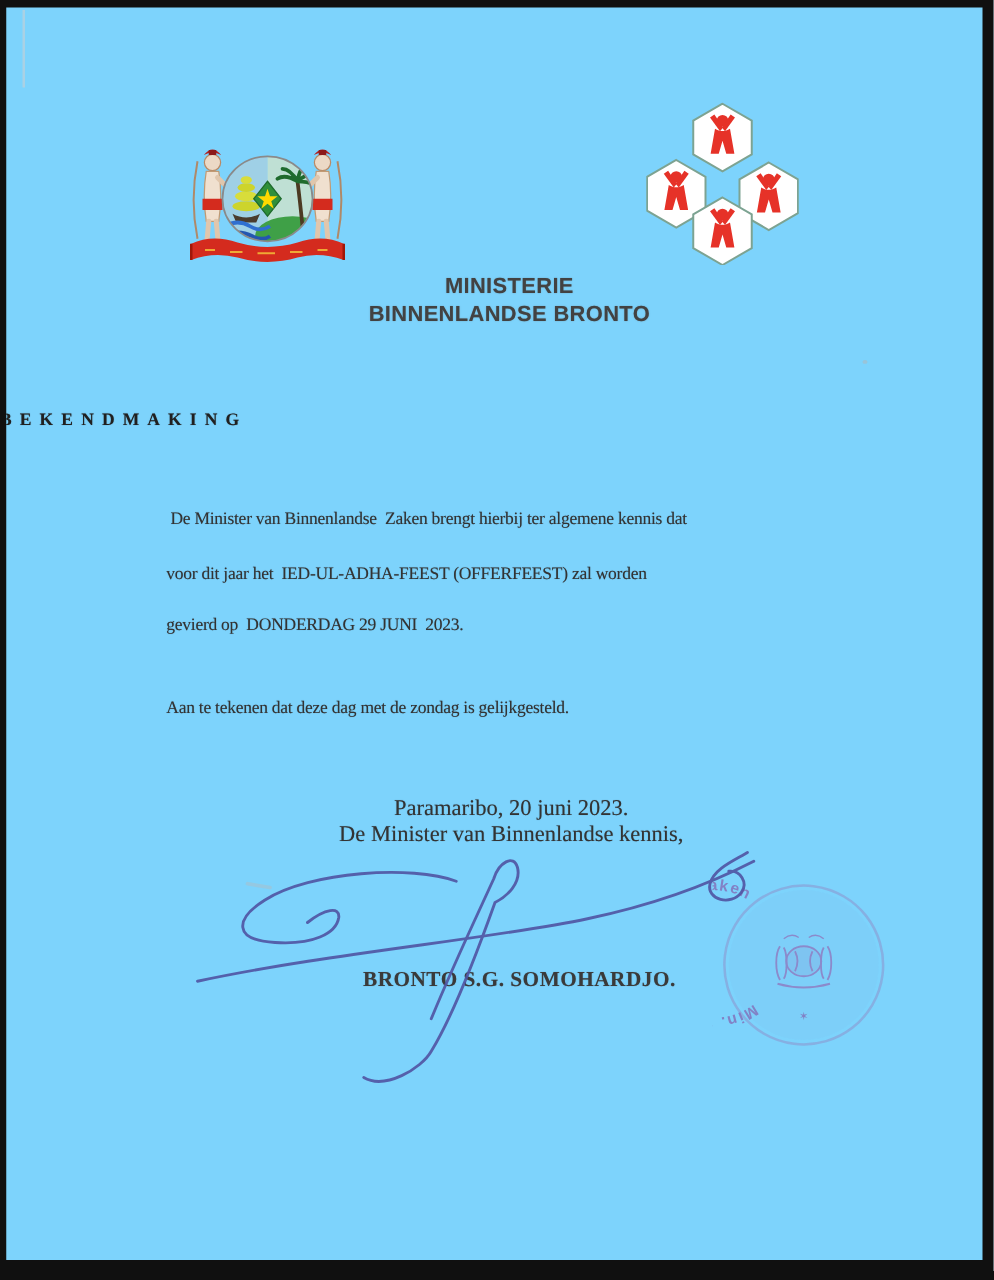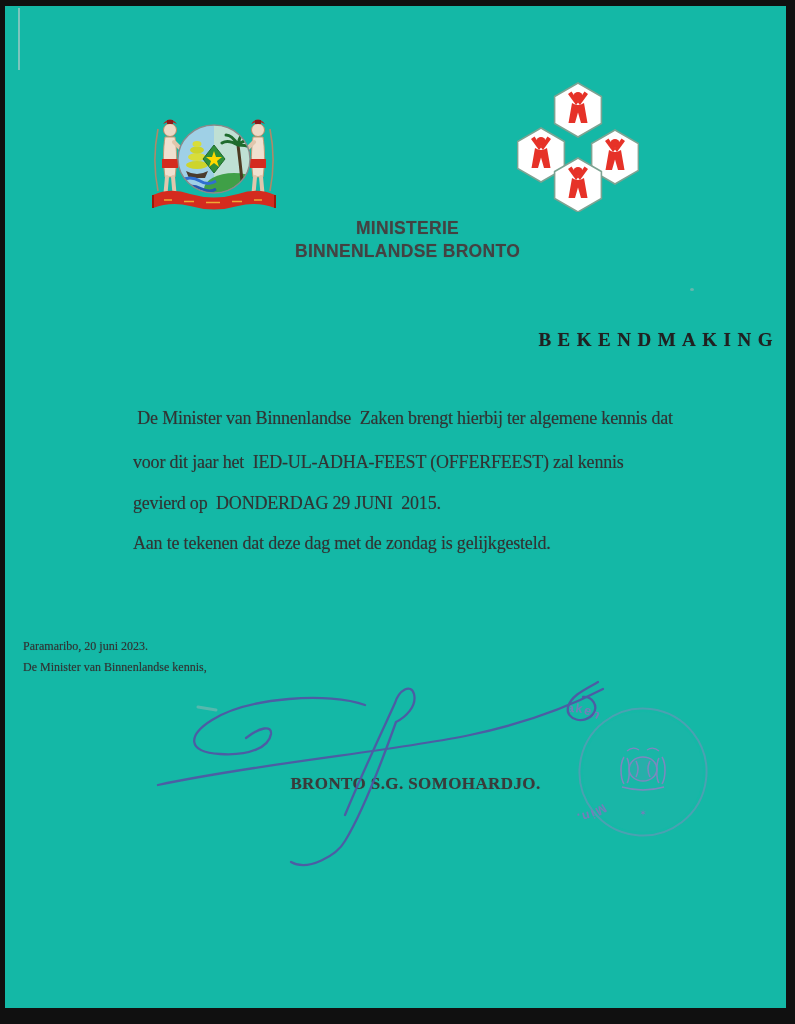--- a/index.html
+++ b/index.html
@@ -3,46 +3,46 @@
 <meta charset="utf-8">
 <style>
   html,body { margin:0; padding:0; }
   .screen {
     position:relative; width:795px; height:1024px;
     background:#101010; overflow:hidden;
     font-family:"Liberation Serif", serif;
   }
   .paper {
     position:absolute; left:5px; top:6px; right:9px; bottom:16px;
-    background:#14b8a6; overflow:hidden;
+    background:#7dd3fc; overflow:hidden;
   }
   .canvas { position:absolute; left:-5px; top:-6px; width:795px; height:1024px; }
 
   .abs { position:absolute; }
 
   .ministry-block {
     left:20px; right:0; top:217px; text-align:center;
     font-family:"Liberation Sans", sans-serif;
     font-weight:700; font-size:17.5px; line-height:23px;
     color:#424242; letter-spacing:0.3px;
     text-shadow:0 0 1px rgba(90,90,90,0.55);
   }
   .doc-title {
-    left:0; right:16px; top:329px; text-align:right;
-    font-weight:700; font-size:19px; letter-spacing:6.5px;
+    left:0; right:16px; top:329px; text-align:left;
+    font-weight:700; font-size:14px; letter-spacing:6.5px;
     color:#202020; text-shadow:0 0 0.8px rgba(40,40,40,0.5);
   }
   .body-line {
-    left:133px; font-size:18px; color:#333333;
+    left:133px; font-size:14px; color:#333333;
     letter-spacing:-0.2px; white-space:pre;
     text-shadow:0 0 0.7px rgba(30,30,30,0.4);
   }
   .closing-block {
-    left:23px; right:0; top:636px; text-align:left;
-    font-size:12px; line-height:21px; color:#333333;
+    left:23px; right:0; top:636px; text-align:center;
+    font-size:18px; line-height:21px; color:#333333;
     text-shadow:0 0 0.7px rgba(30,30,30,0.4);
   }
   .signatory-name {
     left:36px; right:0; top:774px; text-align:center;
     font-weight:700; font-size:17px; letter-spacing:0.4px;
     color:#3a3a3a; text-shadow:0 0 0.8px rgba(50,50,50,0.45);
   }
   .streak { left:18px; top:8px; width:2px; height:62px; background:#cfcfcf; opacity:.55; }
   .speck { width:4px; height:3px; background:#b5b5b5; border-radius:50%; opacity:.5; }
 </style>
@@ -132,23 +132,23 @@
       </svg>
 
       <div class="abs ministry-block">
         <div>MINISTERIE</div>
         <div>BINNENLANDSE BRONTO</div>
       </div>
 
       <div class="abs doc-title">BEKENDMAKING</div>
 
       <div class="abs body-line" style="top:408px;"> De Minister van Binnenlandse  Zaken brengt hierbij ter algemene kennis dat</div>
-      <div class="abs body-line" style="top:452px;">voor dit jaar het  IED-UL-ADHA-FEEST (OFFERFEEST) zal kennis</div>
-      <div class="abs body-line" style="top:493px;">gevierd op  DONDERDAG 29 JUNI  2015.</div>
-      <div class="abs body-line" style="top:533px;">Aan te tekenen dat deze dag met de zondag is gelijkgesteld.</div>
+      <div class="abs body-line" style="top:452px;">voor dit jaar het  IED-UL-ADHA-FEEST (OFFERFEEST) zal worden</div>
+      <div class="abs body-line" style="top:493px;">gevierd op  DONDERDAG 29 JUNI  2023.</div>
+      <div class="abs body-line" style="top:559px;">Aan te tekenen dat deze dag met de zondag is gelijkgesteld.</div>
 
       <div class="abs closing-block">
         <div>Paramaribo, 20 juni 2023.</div>
         <div>De Minister van Binnenlandse kennis,</div>
       </div>
 
       <div class="abs signatory-name">BRONTO S.G. SOMOHARDJO.</div>
 
       <svg class="abs" style="left:570px; top:699px;" width="146" height="146" viewBox="0 0 146 146">
         <g opacity="0.88">

